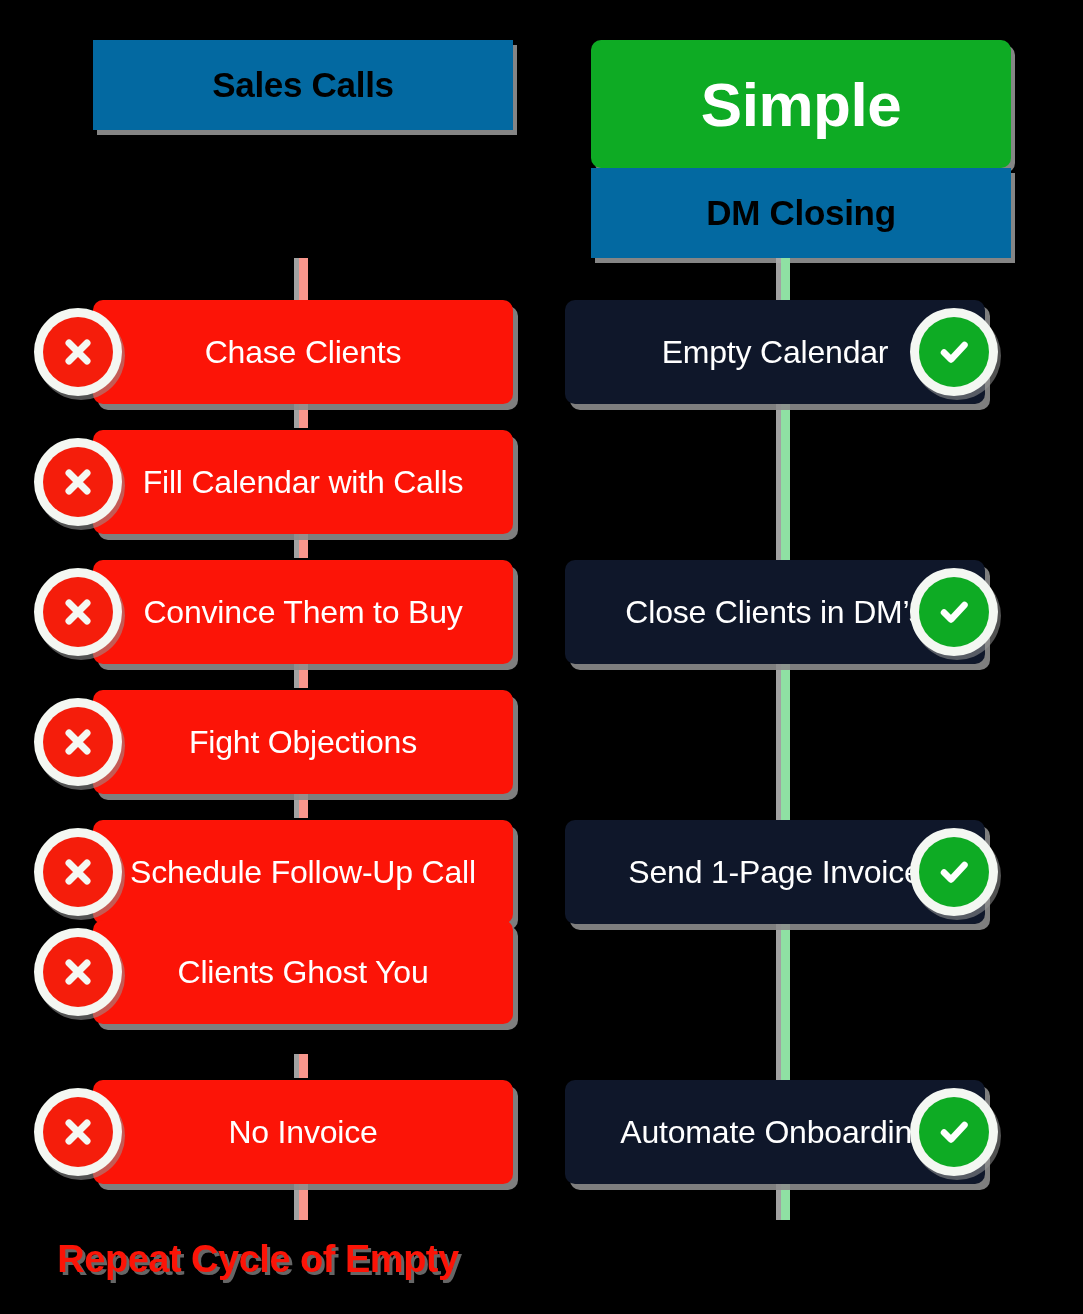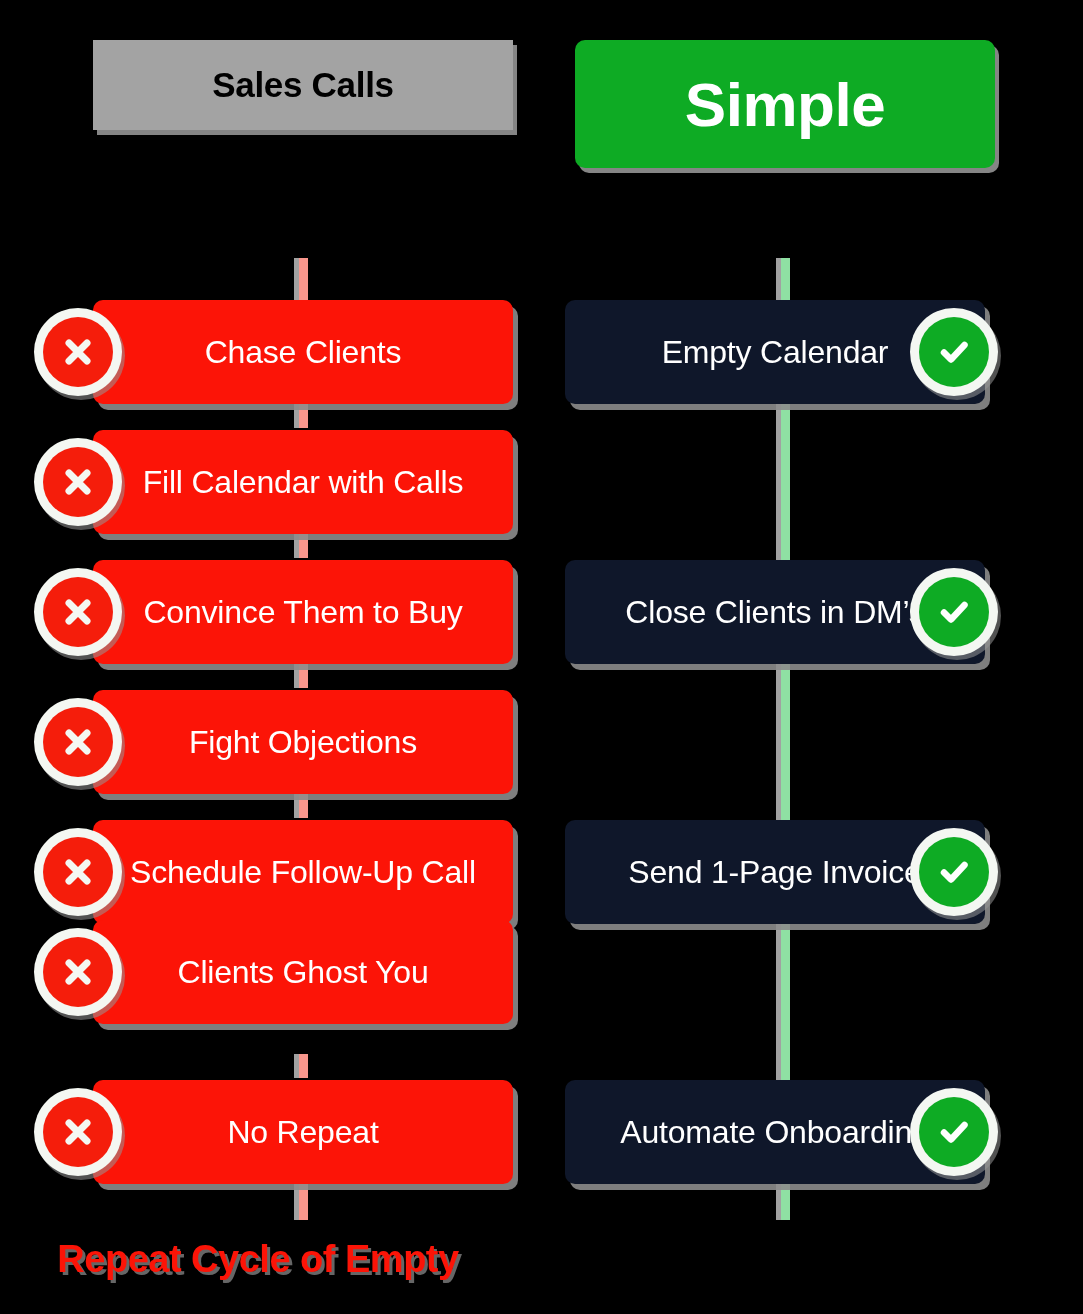--- a/index.html
+++ b/index.html
@@ -29,38 +29,38 @@
   .col-right { left: 490px; }
 
   
   .header-card {
     position: absolute;
     top: 40px;
     left: 85px;
     width: 420px;
     filter: drop-shadow(4px 5px 0px rgba(140,140,140,0.95));
   }
-  .col-right .header-card { left: 85px; }
+  .col-right .header-card { left: 101px; }
 
   .header-title {
     height: 128px;
     border-radius: 10px;
     display: flex;
     align-items: center;
     justify-content: center;
     font-size: 62px;
     font-weight: bold;
     color: #ffffff;
     letter-spacing: -0.5px;
   }
   .header-title.red   { background: #fc1407; }
   .header-title.green { background: #0eab24; }
 
   .header-sub {
-    background: #a3a3a3;
+    background: #0369a1;
     height: 90px;
     display: flex;
     align-items: center;
     justify-content: center;
     font-size: 35px;
     font-weight: bold;
     color: #000000;
     letter-spacing: -0.3px;
   }
 
@@ -230,37 +230,38 @@
       <div class="badge left">
         <div class="disc red">
           <svg width="34" height="34" viewBox="0 0 34 34" aria-hidden="true">
             <path d="M8 8 L26 26 M26 8 L8 26" stroke="#f4f7f2" stroke-width="7" stroke-linecap="round"></path>
           </svg>
         </div>
       </div>
     </div>
 
     <div class="row" style="top:1080px;">
-      <div class="pill red">No Repeat</div>
+      <div class="pill red">No Invoice</div>
       <div class="badge left">
         <div class="disc red">
           <svg width="34" height="34" viewBox="0 0 34 34" aria-hidden="true">
             <path d="M8 8 L26 26 M26 8 L8 26" stroke="#f4f7f2" stroke-width="7" stroke-linecap="round"></path>
           </svg>
         </div>
       </div>
     </div>
 
     <div class="footer-label red" style="top:1238px;">Repeat Cycle of Empty</div>
   </div>
 
   <div class="column col-right">
 
     <div class="header-card">
       <div class="header-title green">Simple</div>
+      <div class="header-sub">DM Closing</div>
     </div>
 
     <div class="connector green" style="top:258px;  left:291px; height:42px;"></div>
     <div class="connector green" style="top:404px;  left:291px; height:156px;"></div>
     <div class="connector green" style="top:664px;  left:291px; height:156px;"></div>
     <div class="connector green" style="top:924px;  left:291px; height:156px;"></div>
     <div class="connector green" style="top:1184px; left:291px; height:36px;"></div>
 
     <div class="row" style="top:300px;">
       <div class="pill green">Empty Calendar</div>

